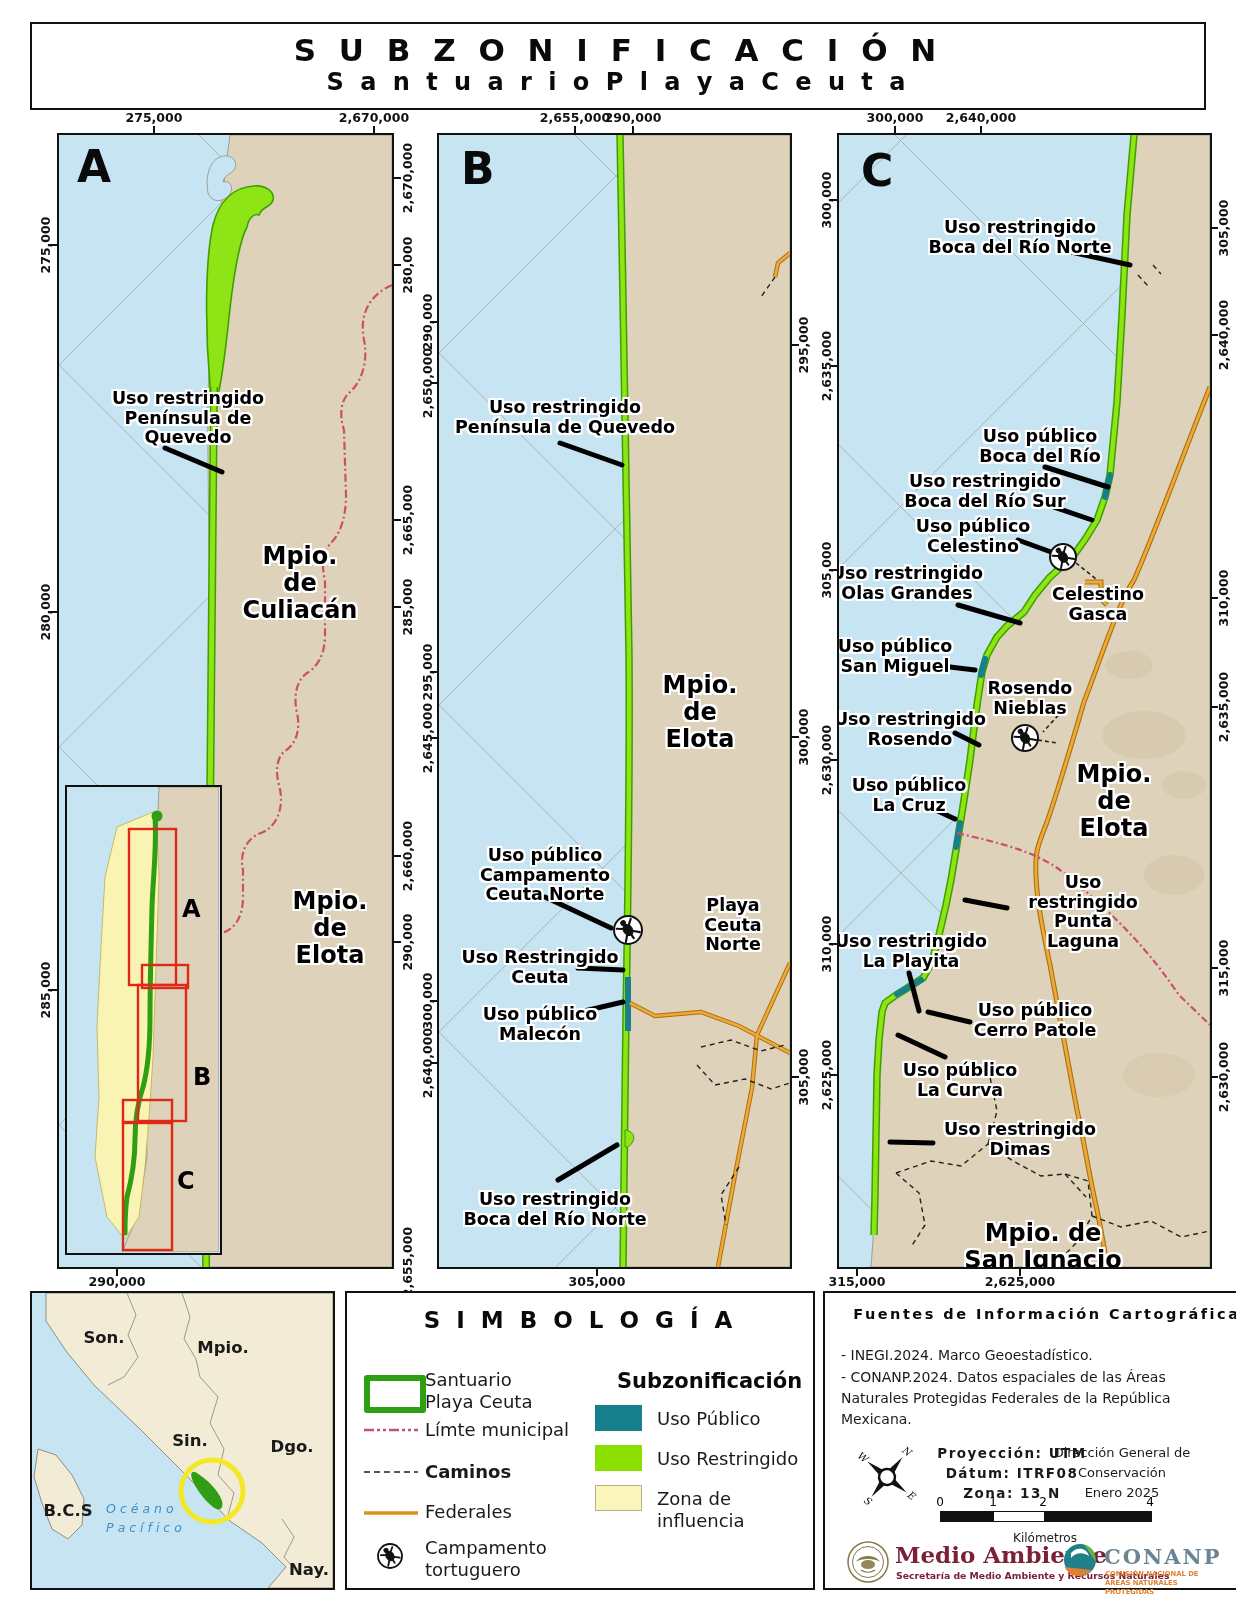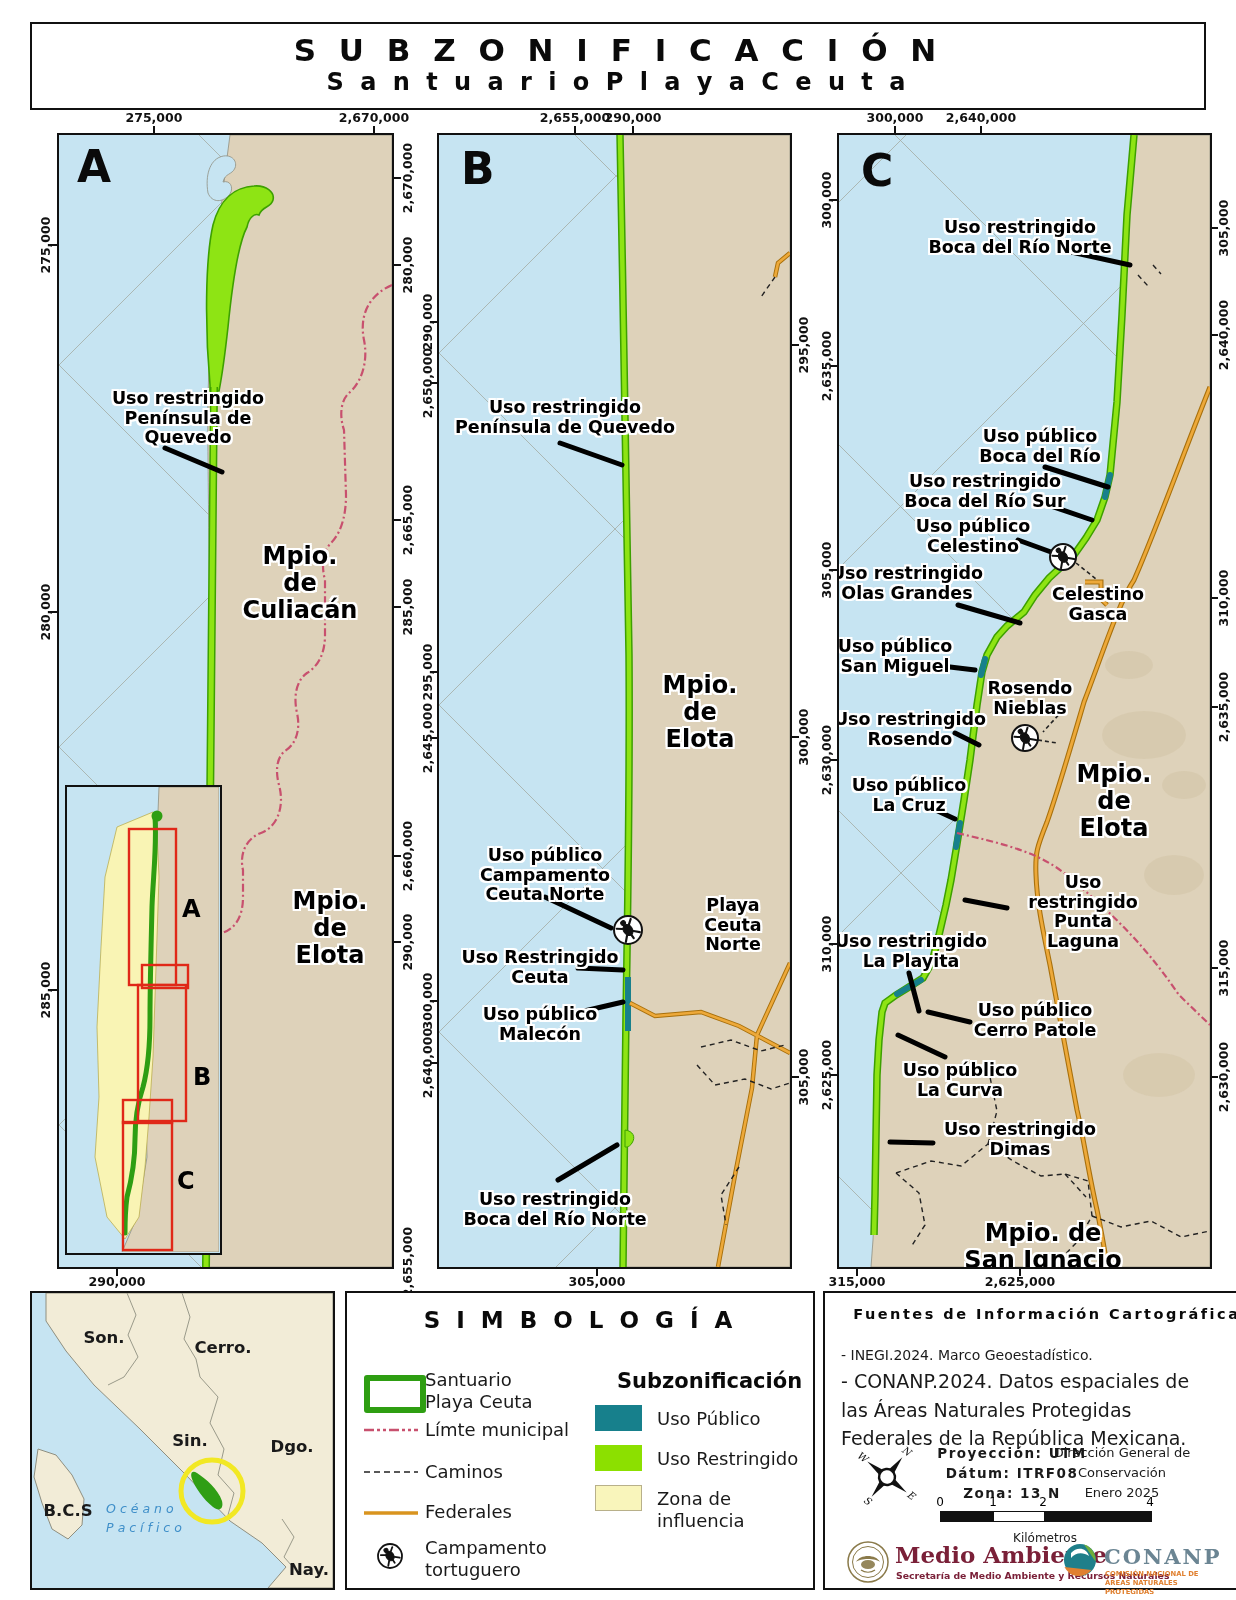--- a/index.html
+++ b/index.html
@@ -368,42 +368,42 @@
       <g fill="none" stroke="#9a9a8a" stroke-width="1">
         <path d="M 95,0 L 104,22 L 96,42 L 106,64 L 92,84 L 76,92"></path>
         <path d="M 150,0 L 158,24 L 152,46 L 164,66 L 168,84"></path>
         <path d="M 168,84 L 186,104 L 178,130 L 192,156 L 186,182 L 202,200 L 196,222"></path>
         <path d="M 250,226 L 262,244 L 252,264 L 268,282"></path>
       </g>
       <circle cx="180" cy="198" r="31" fill="none" stroke="#f2e824" stroke-width="5"></circle>
       <path d="M 165,180 C 174,186 186,196 190,208 C 192,216 187,219 181,214 C 171,206 163,194 160,186 C 158,180 160,177 165,180 Z" fill="#2f9e14"></path>
     </svg>
     <div class="state" style="left:72px;top:44px;">Son.</div>
-    <div class="state" style="left:191px;top:54px;">Cerro.</div>
+    <div class="state" style="left:191px;top:54px;">Mpio.</div>
     <div class="state" style="left:158px;top:147px;">Sin.</div>
     <div class="state" style="left:260px;top:153px;">Dgo.</div>
     <div class="state" style="left:36px;top:217px;">B.C.S</div>
     <div class="state" style="left:277px;top:276px;">Nay.</div>
     <div style="position:absolute;left:112px;top:226px;transform:translate(-50%,-50%);font-style:italic;font-size:12.5px;color:#3f8fc9;white-space:pre-line;line-height:1.5;text-align:left;">O c é a n o
 P a c í f i c o</div>
   </div>
 
   <div class="box" style="left:345px;top:1291px;width:470px;height:299px;">
     <div style="position:absolute;left:50%;top:14px;transform:translateX(-50%);font-size:23px;font-weight:800;letter-spacing:4px;color:#0a0a0a;white-space:nowrap;">S I M B O L O G Í A</div>
     <div style="position:absolute;left:17px;top:82px;width:50px;height:26px;border:6px solid #2e9e12;border-radius:3px;background:#fff;box-sizing:content-box;"></div>
     <div class="leglab" style="left:78px;top:76px;">Santuario
 Playa Ceuta</div>
     <svg width="54" height="6" style="position:absolute;left:17px;top:134px;">
         <line x1="0" y1="3" x2="54" y2="3" stroke="#c8506e" stroke-width="2.6" stroke-dasharray="10 3 3 3 3 3"></line>
       </svg>
     <div class="leglab" style="left:78px;top:126px;">Límte municipal</div>
     <svg width="54" height="6" style="position:absolute;left:17px;top:176px;">
         <line x1="0" y1="3" x2="54" y2="3" stroke="#222" stroke-width="1.6" stroke-dasharray="6 4"></line>
       </svg>
-    <div class="leglab" style="left:78px;top:168px;">Caminos</div>
+    <div class="leglab" style="left:78px;top:168px;font-weight:bold;">Caminos</div>
     <svg width="54" height="8" style="position:absolute;left:17px;top:216px;">
         <line x1="0" y1="4" x2="54" y2="4" stroke="#d9941f" stroke-width="3.4"></line>
       </svg>
     <div class="leglab" style="left:78px;top:208px;">Federales</div>
     <svg width="34" height="34" style="position:absolute;left:26px;top:246px;">
       <g transform="translate(17,17)">
           <circle r="12" fill="#fff" stroke="#111" stroke-width="1.8"></circle>
       <g transform="rotate(-35)" fill="#111" stroke="#111">
             <ellipse rx="3.8" ry="5"></ellipse>
             <circle cy="-7" r="2"></circle>
@@ -424,21 +424,21 @@
     <div class="leglab" style="left:310px;top:115px;">Uso Público</div>
     <div style="position:absolute;left:248px;top:152px;width:47px;height:26px;background:#8ce000;"></div>
     <div class="leglab" style="left:310px;top:155px;">Uso Restringido</div>
     <div style="position:absolute;left:248px;top:192px;width:47px;height:26px;background:#f9f5bb;border:1px solid #b8b08a;box-sizing:border-box;"></div>
     <div class="leglab" style="left:310px;top:195px;">Zona de influencia</div>
   </div>
 
   <div class="box" style="left:823px;top:1291px;width:456px;height:299px;">
     <div style="position:absolute;left:50%;top:13px;transform:translateX(-50%);font-size:14.5px;font-weight:800;letter-spacing:2.5px;color:#0a0a0a;white-space:nowrap;">Fuentes de Información Cartográfica:</div>
     <div style="position:absolute;left:16px;top:52px;width:352px;font-size:14px;line-height:1.5;color:#1a1a1a;">- INEGI.2024. Marco Geoestadístico.</div>
-    <div style="position:absolute;left:16px;top:74px;width:352px;font-size:19px;line-height:1.5;color:#1a1a1a;">- CONANP.2024. Datos espaciales de las Áreas Naturales Protegidas Federales de la República Mexicana.</div>
+    <div style="position:absolute;left:16px;top:74px;width:352px;font-size:14px;line-height:1.5;color:#1a1a1a;">- CONANP.2024. Datos espaciales de las Áreas Naturales Protegidas Federales de la República Mexicana.</div>
     <svg width="72" height="72" style="position:absolute;left:26px;top:148px;" viewBox="0 0 72 72">
       <g transform="translate(36,36) rotate(38)">
         <g fill="#111">
             <path d="M0,-25 L4.5,0 L0,7 L-4.5,0 Z"></path>
             <path d="M25,0 L0,4.5 L-7,0 L0,-4.5 Z"></path>
             <path d="M0,25 L-4.5,0 L0,-7 L4.5,0 Z"></path>
             <path d="M-25,0 L0,-4.5 L7,0 L0,4.5 Z"></path>
           </g>
         <circle r="8" fill="#fff" stroke="#111" stroke-width="2.5"></circle>
         <text x="0" y="-29" text-anchor="middle" font-size="10" font-style="italic" font-family="DejaVu Serif, serif" fill="#111">N</text>

